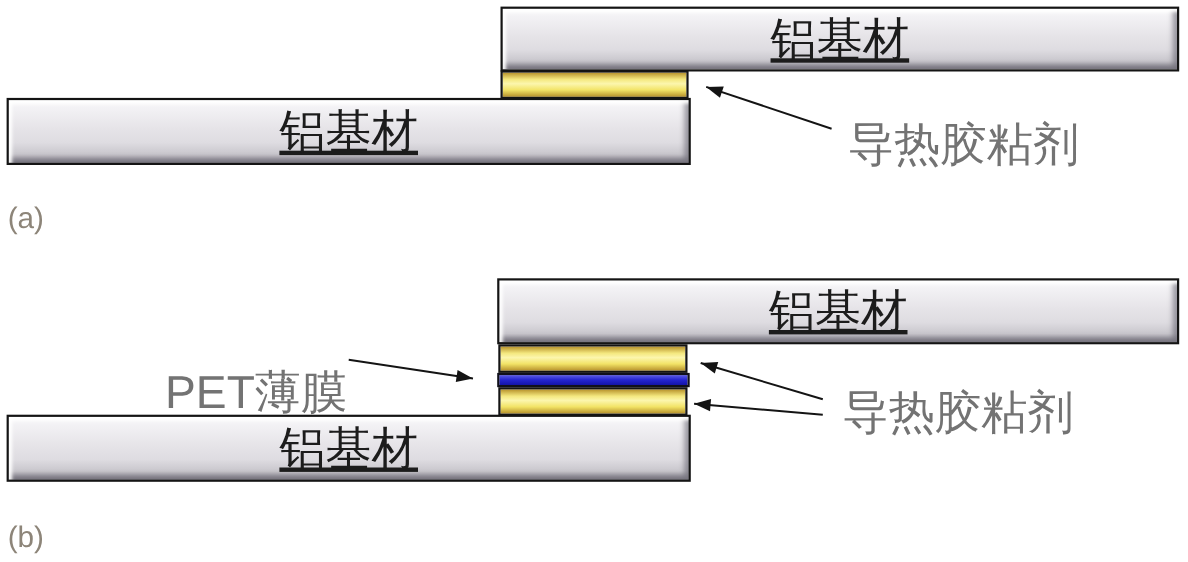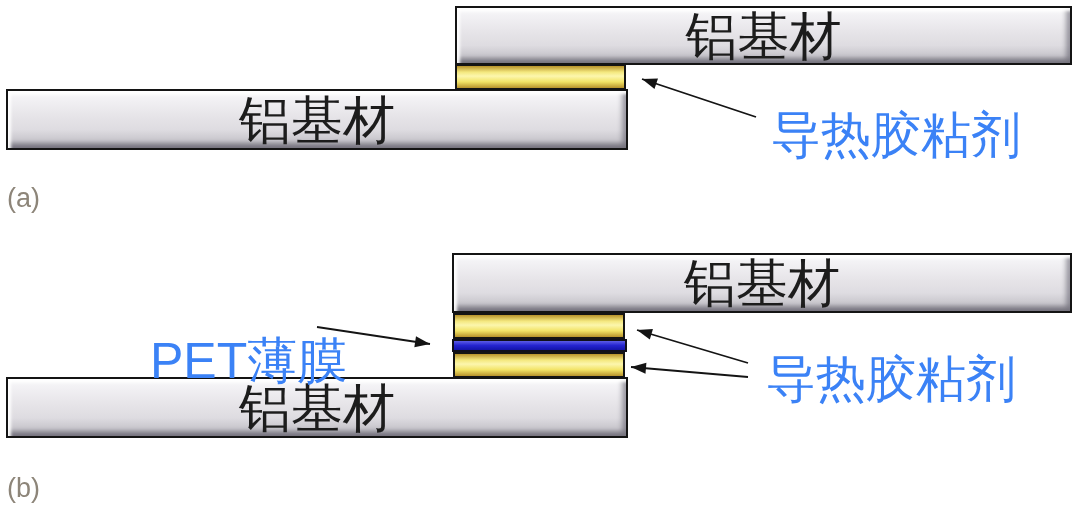--- a/index.html
+++ b/index.html
@@ -23,24 +23,25 @@
       #fdfdfd 0%, #f3f2f5 12%,
       var(--substrate-fill, #e6e4e8) 45%,
       #dedce1 68%, #c9c7cd 86%, #98959d 100%);
     box-shadow: inset 3px 3px 3px rgba(255,255,255,0.95),
                 inset -4px -4px 5px rgba(88,86,98,0.55);
     display: flex;
     align-items: center;
     justify-content: center;
   }
   .al-bar .bar-label {
-    font-size: 52px;
+    font-size: 42px;
     line-height: 1;
     color: #1c1c1c;
     letter-spacing: 0px;
+    text-decoration: underline;
   }
   
   .adhesive {
     position: absolute;
     box-sizing: border-box;
     border: 2px solid var(--outline, #141414);
     background: linear-gradient(180deg,
       var(--adhesive-shadow, #b7922b) 0%,
       #f4e87f 28%,
       var(--adhesive-highlight, #fcf6ad) 46%,
@@ -52,23 +53,23 @@
     position: absolute;
     box-sizing: border-box;
     border: 2px solid #10101a;
     background: linear-gradient(180deg,
       #5c5ce6 0%,
       var(--pet-fill, #2424ce) 50%,
       #1313a8 100%);
   }
   .callout-label {
     position: absolute;
-    font-size: 50px;
+    font-size: 42px;
     line-height: 1;
-    color: #3b82f6;
+    color: #737373;
     white-space: nowrap;
   }
   .panel-caption {
     position: absolute;
     font-size: 27px;
     line-height: 1;
     color: var(--caption, #8d8579);
   }
   .overlay {
     position: absolute;

